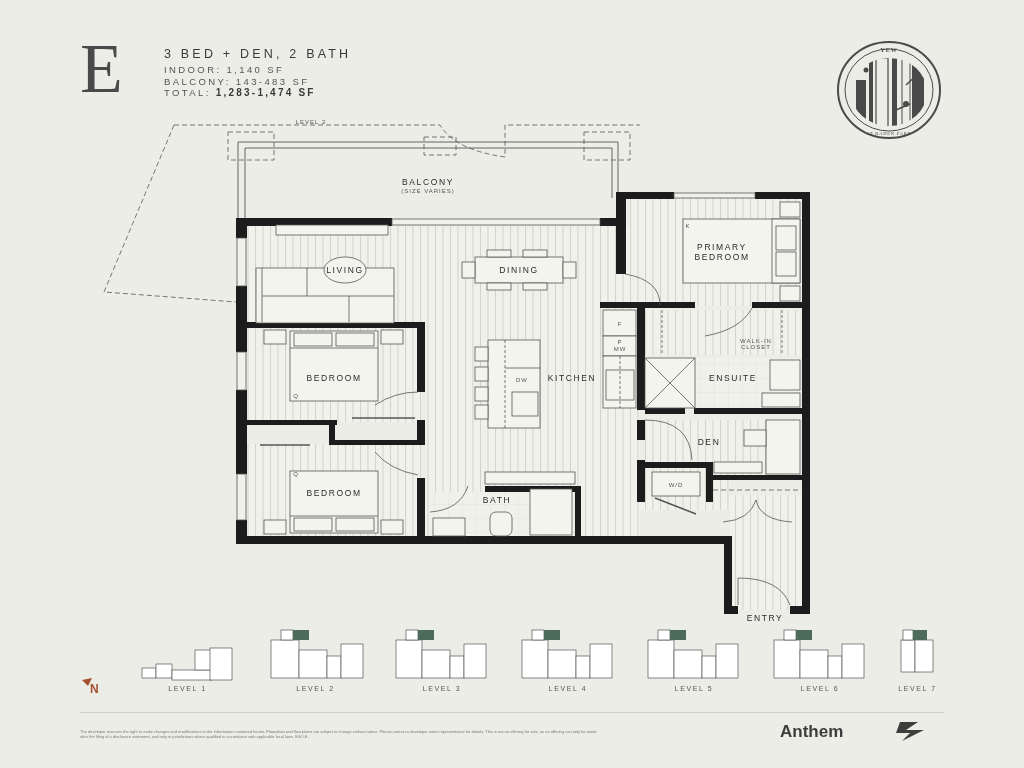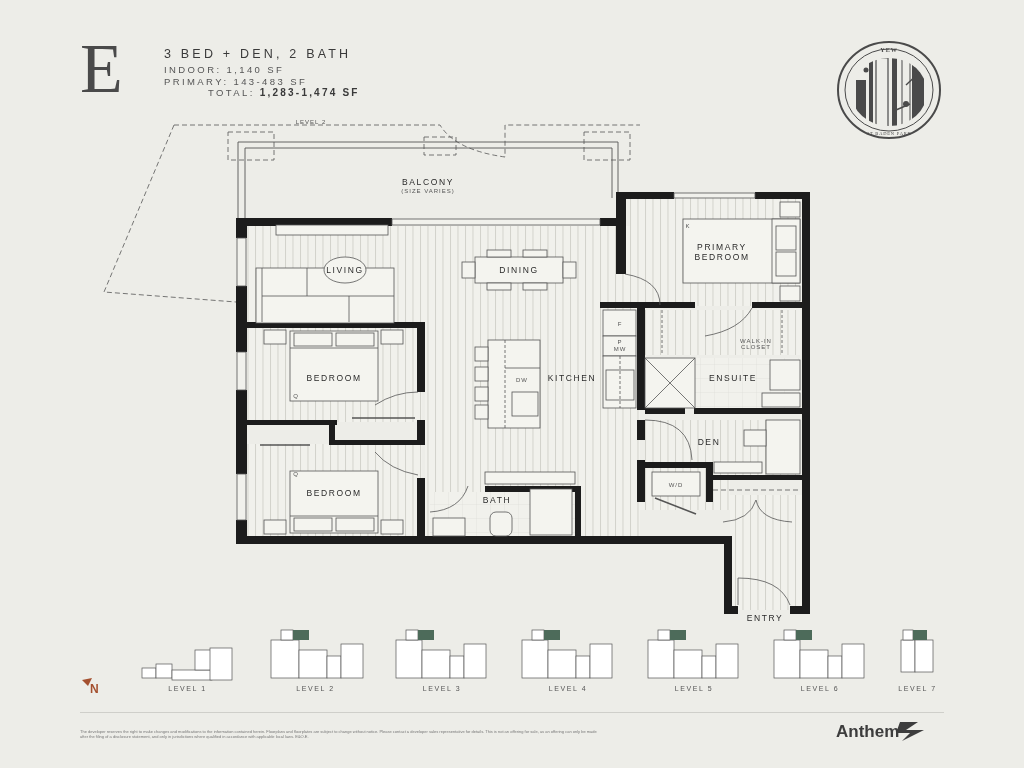--- a/index.html
+++ b/index.html
@@ -4,45 +4,45 @@
 <style>
   html,body{margin:0;padding:0;}
   body{width:1024px;height:768px;background:#edede8;position:relative;overflow:hidden;font-family:"Liberation Sans","DejaVu Sans",sans-serif;color:#2a2a2a;}
   .abs{position:absolute;}
   #unit-letter{left:80px;top:34px;font-family:"Liberation Serif","DejaVu Serif",serif;font-size:70px;line-height:70px;color:#4a4a4a;}
   #unit-title{left:164px;top:47px;font-size:12.5px;font-weight:normal;letter-spacing:3.2px;color:#3a3a3a;}
   .stat{left:164px;font-size:9.5px;letter-spacing:2.4px;color:#555;}
   .stat b{font-weight:bold;color:#3a3a3a;letter-spacing:2.2px;font-size:10px;}
   #stat-indoor{top:64px;}
   #stat-outdoor{top:76px;}
-  #stat-total{top:87px;margin-left:44px;}
+  #stat-total{top:87px;}
   #logo{left:836px;top:40px;width:106px;height:100px;}
   #plan{left:0;top:0;width:1024px;height:640px;}
   .room-label{font-family:"Liberation Sans",sans-serif;font-size:8.5px;letter-spacing:1.6px;fill:#2a2a2a;text-anchor:middle;}
   .small-label{font-family:"Liberation Sans",sans-serif;font-size:6px;letter-spacing:1px;fill:#555;text-anchor:middle;}
   .keyplan{top:628px;}
   .keyplan svg{display:block;}
   .keyplan .lvl{font-size:7px;letter-spacing:1.6px;color:#555;text-align:center;margin-top:2px;}
   #north{left:82px;top:678px;width:28px;height:16px;}
   #hr{left:80px;top:712px;width:864px;height:1px;background:#cfcfca;}
   #disclaimer{left:80px;top:729px;width:520px;font-size:4px;line-height:5px;color:#777;}
-  #brand{left:836px;top:722px;font-size:17px;font-weight:bold;color:#3d3d3d;letter-spacing:0px;}
+  #brand{left:780px;top:722px;font-size:17px;font-weight:bold;color:#3d3d3d;letter-spacing:0px;}
   #brand-mark{left:892px;top:720px;width:34px;height:22px;}
 </style>
 </head>
 <body>
 
 <div id="unit-letter" class="abs">E</div>
 <div id="unit-title" class="abs">3 BED + DEN, 2 BATH</div>
 <div id="stat-indoor" class="abs stat">
   <span>INDOOR:</span>
   <span>1,140 SF</span>
 </div>
 <div id="stat-outdoor" class="abs stat">
-  <span>PRIMARY:</span>
+  <span>BALCONY:</span>
   <span>143-483 SF</span>
 </div>
 <div id="stat-total" class="abs stat">
   <span>TOTAL:</span>
   <b>1,283-1,474 SF</b>
 </div>
 
 <svg id="logo" class="abs" viewBox="0 0 106 100">
   <ellipse cx="53" cy="50" rx="51" ry="48" fill="none" stroke="#4a4a4a" stroke-width="2"></ellipse>
   <ellipse cx="53" cy="50" rx="44" ry="41" fill="none" stroke="#4a4a4a" stroke-width="1"></ellipse>

